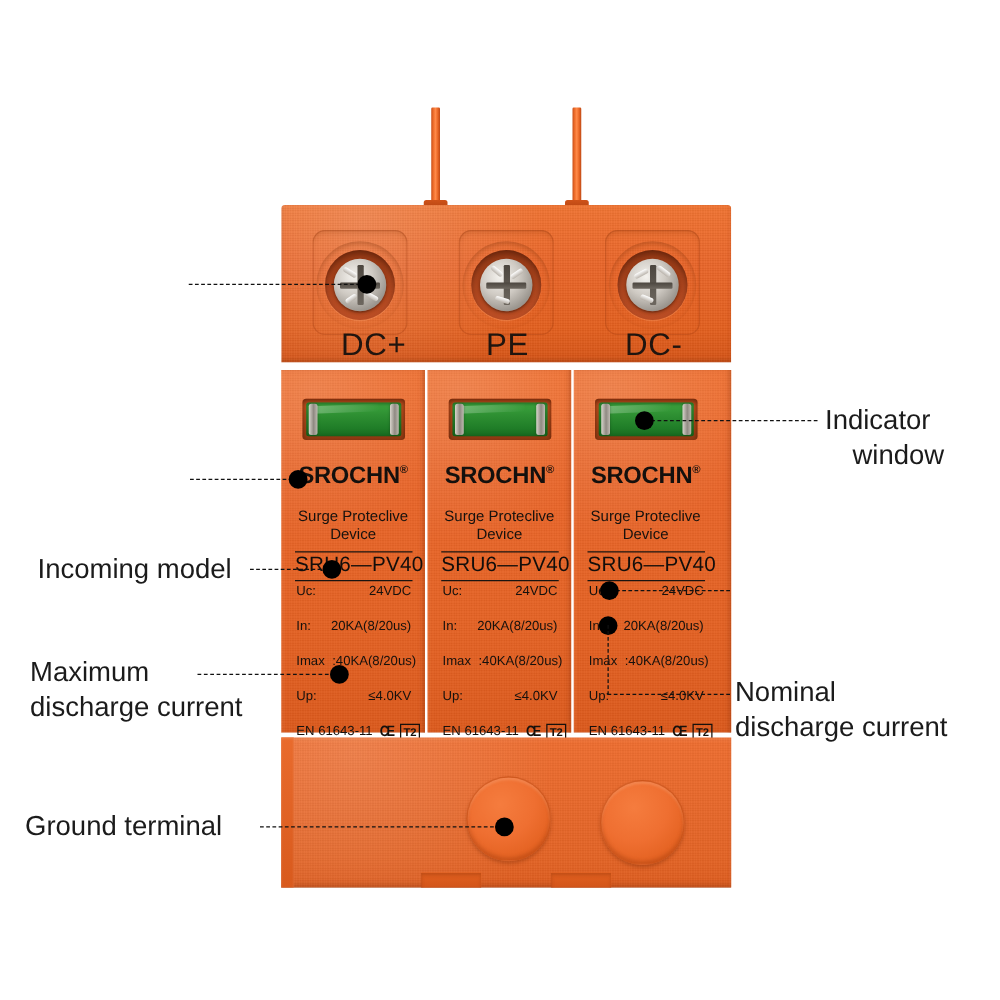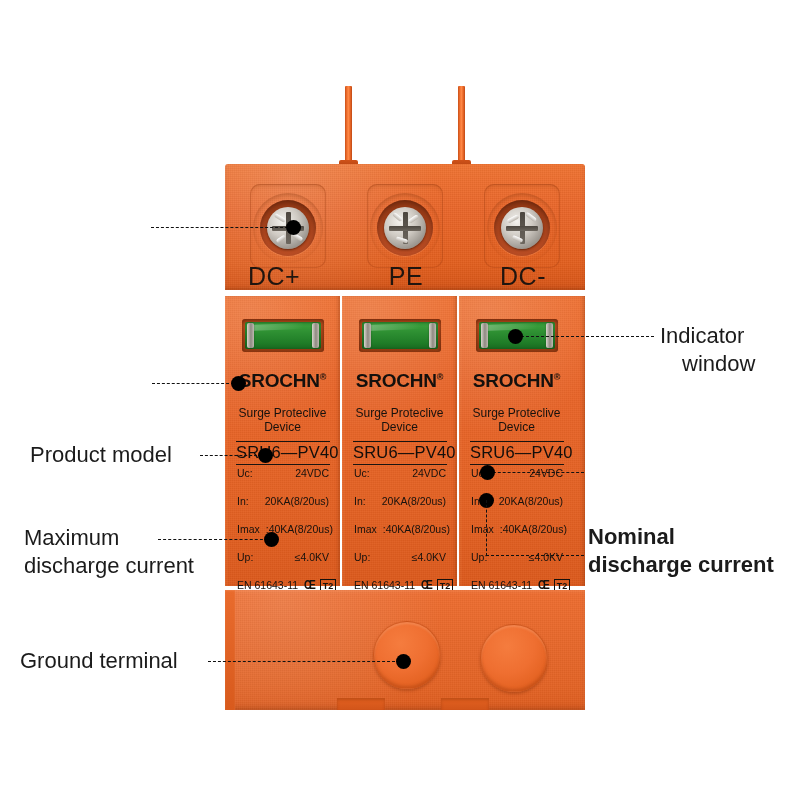--- a/index.html
+++ b/index.html
@@ -340,21 +340,21 @@
   <div class="screw-well" style="left:494px; top:200px;">
     <div class="screw">
       <div class="slot v"></div>
         <div class="slot h"></div>
       <div class="burr" style="left:6px; top:10px; width:12px; height:4px; transform:rotate(-28deg);"></div>
       <div class="burr" style="right:6px; top:8px; width:12px; height:4px; transform:rotate(36deg);"></div>
       <div class="burr" style="left:11px; bottom:8px; width:11px; height:4px; transform:rotate(22deg);"></div>
     </div>
   </div>
 
-  <div class="term-label" style="left:238px; top:262px; width:72px;">DC+</div>
+  <div class="term-label" style="left:263px; top:262px; width:72px;">DC+</div>
   <div class="term-label" style="left:370px; top:262px; width:72px;">PE</div>
   <div class="term-label" style="left:487px; top:262px; width:72px;">DC-</div>
 
   <div class="module" style="left:225px; top:296px; width:115px; height:290px;"></div>
 
   <div class="window-frame" style="left:242px; top:319px; width:82px; height:33px;">
     <div class="window-glass"></div>
     <div class="clip" style="left:5px;"></div>
     <div class="clip" style="right:5px;"></div>
   </div>
@@ -486,21 +486,21 @@
 
   <div class="base-notch" style="left:337px; top:698px; width:48px; height:12px;"></div>
   <div class="base-notch" style="left:441px; top:698px; width:48px; height:12px;"></div>
 
   <div class="lead" style="left:151px; top:227px; width:137px;"></div>
   <div class="dot" style="left:286px; top:220px;"></div>
 
   <div class="lead" style="left:152px; top:383px; width:82px;"></div>
   <div class="dot" style="left:231px; top:376px;"></div>
 
-  <div class="anno" style="left:30px; top:441px;">Product model</div>
+  <div class="anno" style="left:30px; top:441px;">Incoming model</div>
   <div class="lead" style="left:200px; top:455px; width:62px;"></div>
   <div class="dot" style="left:258px; top:448px;"></div>
 
   <div class="anno" style="left:24px; top:524px;">
     <div>Maximum</div>
     <div>discharge current</div>
   </div>
   <div class="lead" style="left:158px; top:539px; width:110px;"></div>
   <div class="dot" style="left:264px; top:532px;"></div>
 
@@ -511,21 +511,21 @@
   <div class="anno c" style="left:660px; top:322px; width:150px; text-align:left;">
     <div>Indicator</div>
     <div style="padding-left:22px;">window</div>
   </div>
   <div class="lead" style="left:516px; top:336px; width:138px;"></div>
   <div class="dot" style="left:508px; top:329px;"></div>
 
   <div class="lead" style="left:488px; top:472px; width:96px;"></div>
   <div class="dot" style="left:480px; top:465px;"></div>
 
-  <div class="anno" style="left:588px; top:523px;font-weight:bold;">
+  <div class="anno" style="left:588px; top:540px;">
     <div>Nominal</div>
     <div>discharge current</div>
   </div>
   <div class="dot" style="left:479px; top:493px;"></div>
   <div class="lead-v" style="left:486px; top:500px; height:56px;"></div>
   <div class="lead" style="left:486px; top:555px; width:98px;"></div>
 
 </div>
 
 </body></html>

